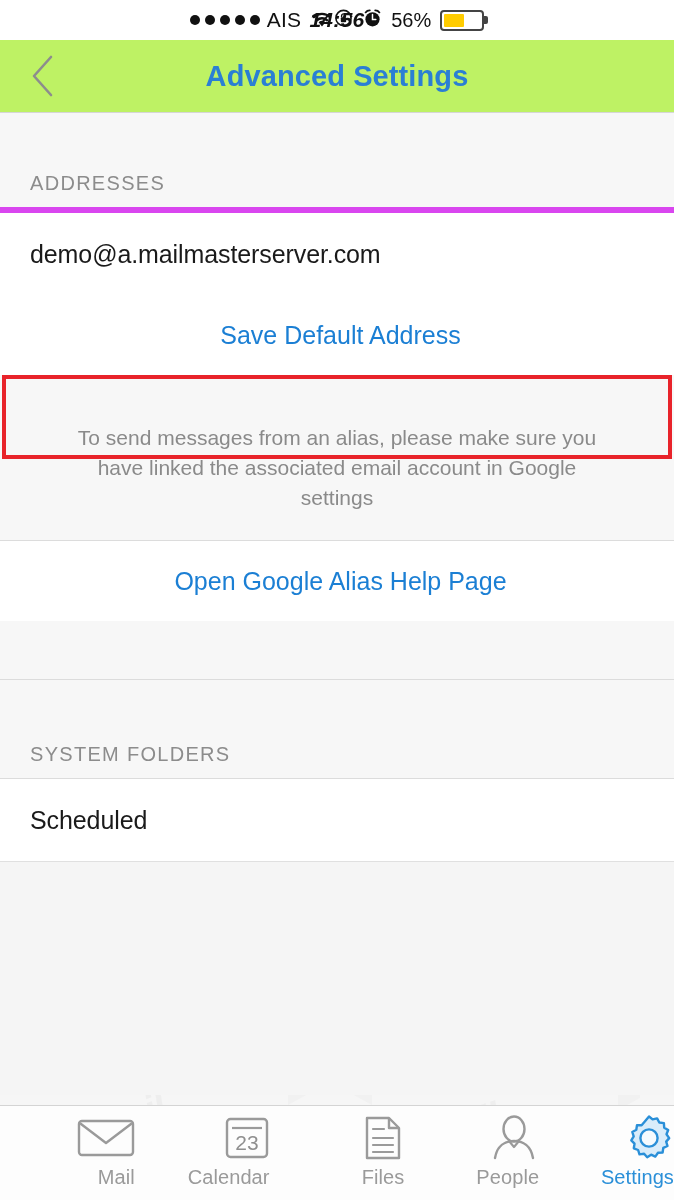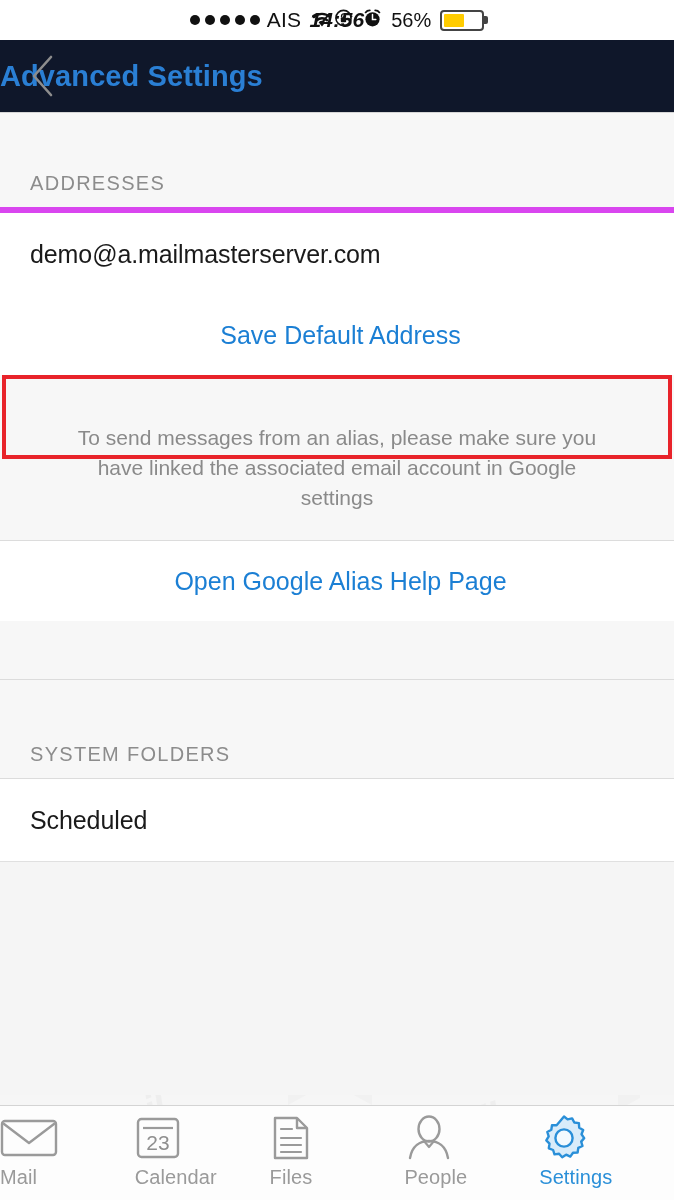--- a/index.html
+++ b/index.html
@@ -59,22 +59,22 @@
   }
   .batt:after{
     content:""; position:absolute; right:-6px; top:50%; transform:translateY(-50%);
     width:4px; height:8px; background:#444; border-radius:0 2px 2px 0;
   }
   .batt-fill{ height:100%; background:#ffcc00; border-radius:1px; }
 
   
   .navbar{
     position:relative; z-index:10;
-    height:73px; background:#0f172a;
-    display:flex; align-items:center; justify-content:flex-start;
+    height:73px; background:#bef264;
+    display:flex; align-items:center; justify-content:center;
     border-bottom:1px solid #d6d6d6;
   }
   .nav-title{ font-size:29px; font-weight:700; color:#2a7fd4; letter-spacing:.1px; }
   .back-btn{
     position:absolute; left:12px; top:0; bottom:0;
     width:62px; display:flex; align-items:center; justify-content:center;
     cursor:pointer;
   }
   .back-btn svg{ width:30px; height:46px; }
 
@@ -134,21 +134,21 @@
 
   
   .tabbar{
     position:absolute; left:0; right:0; bottom:0; z-index:12;
     height:95px; background:#fdfdfd;
     border-top:1px solid #d4d4d4;
     display:flex; align-items:center;
   }
   .tab{
     flex:1; height:100%;
-    display:flex; flex-direction:column; align-items:flex-start; justify-content:center;
+    display:flex; flex-direction:column; align-items:flex-end; justify-content:center;
     gap:7px; cursor:pointer;
   }
   .tab-ic{ height:42px; display:flex; align-items:center; justify-content:center; }
   .tab-ic svg{ display:block; }
   .tab-label{ font-size:20px; color:#9a9a9a; letter-spacing:.1px; }
   .tab.active .tab-label{ color:#2a8fd8; }
 </style>
 </head>
 <body>
 

